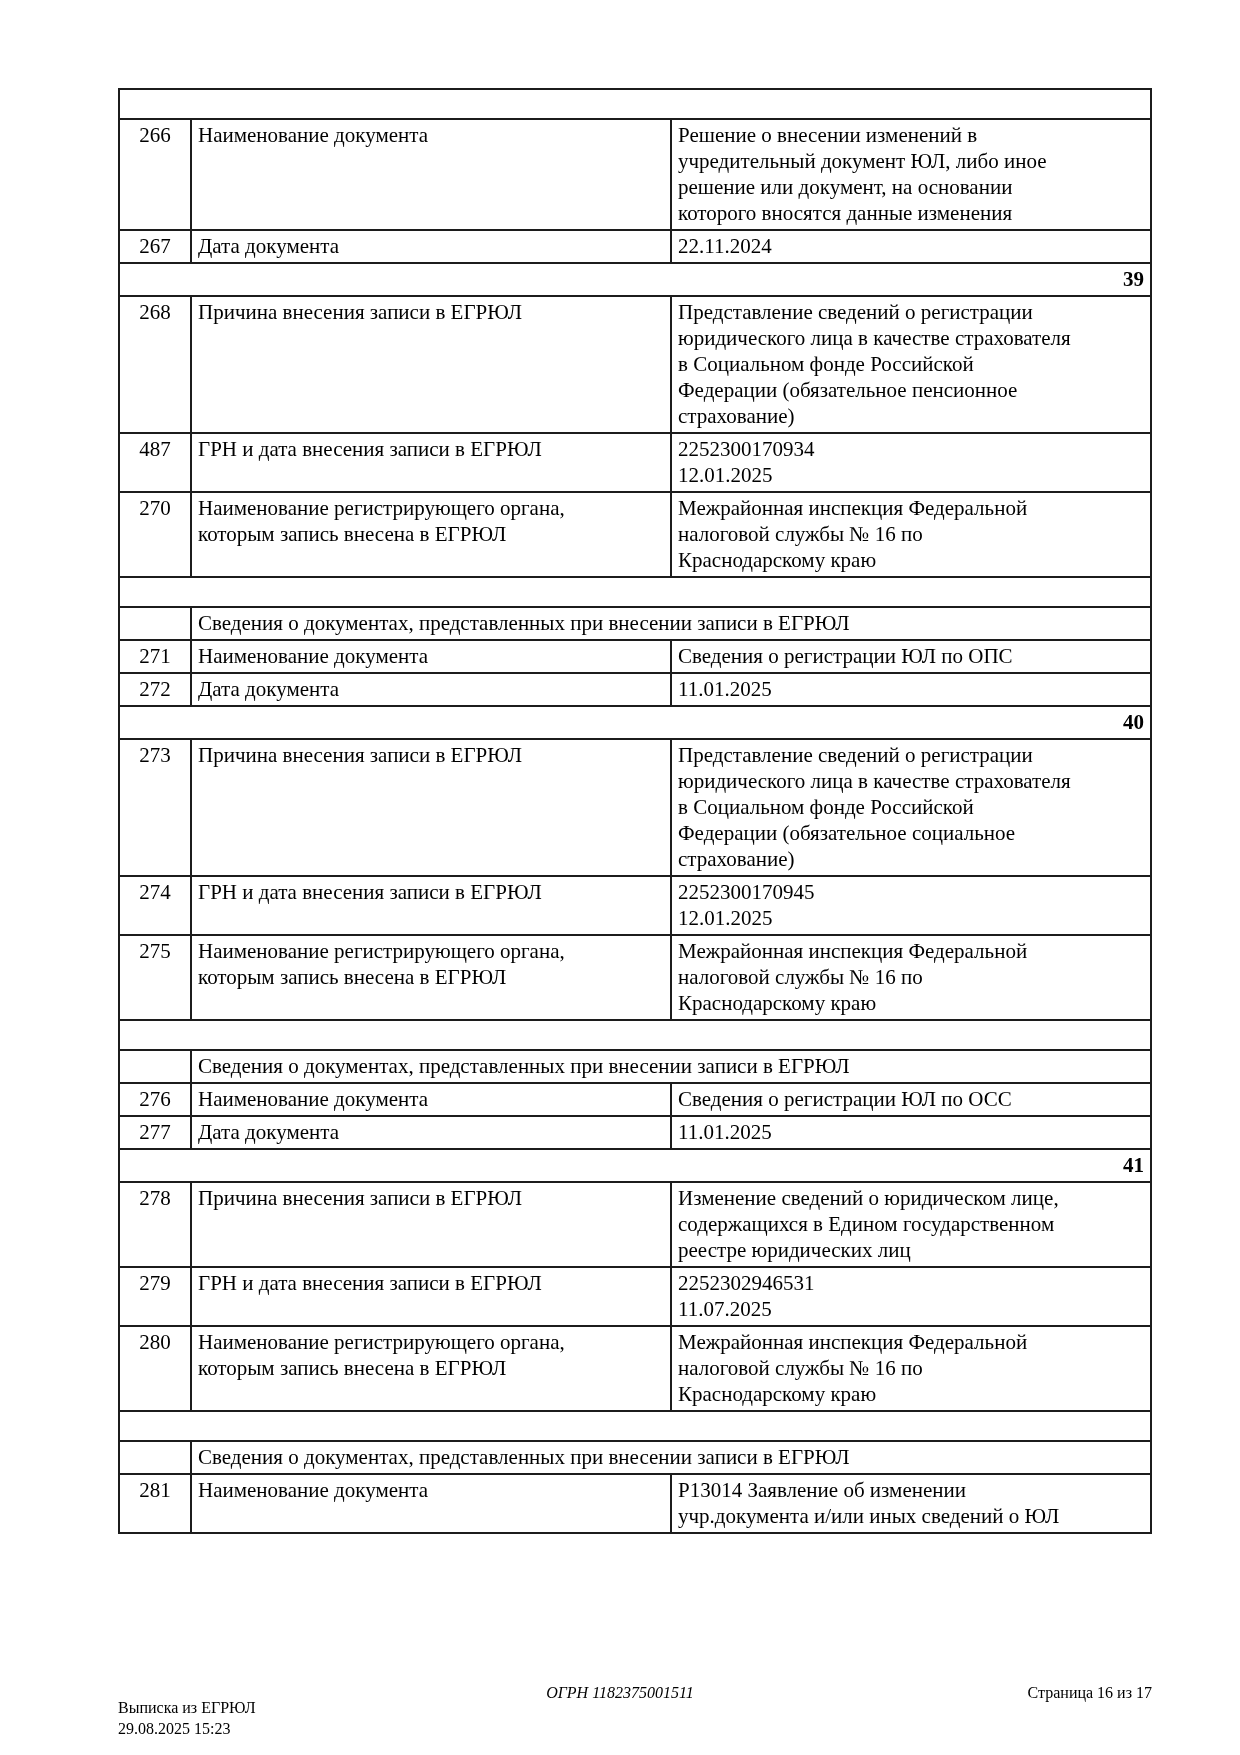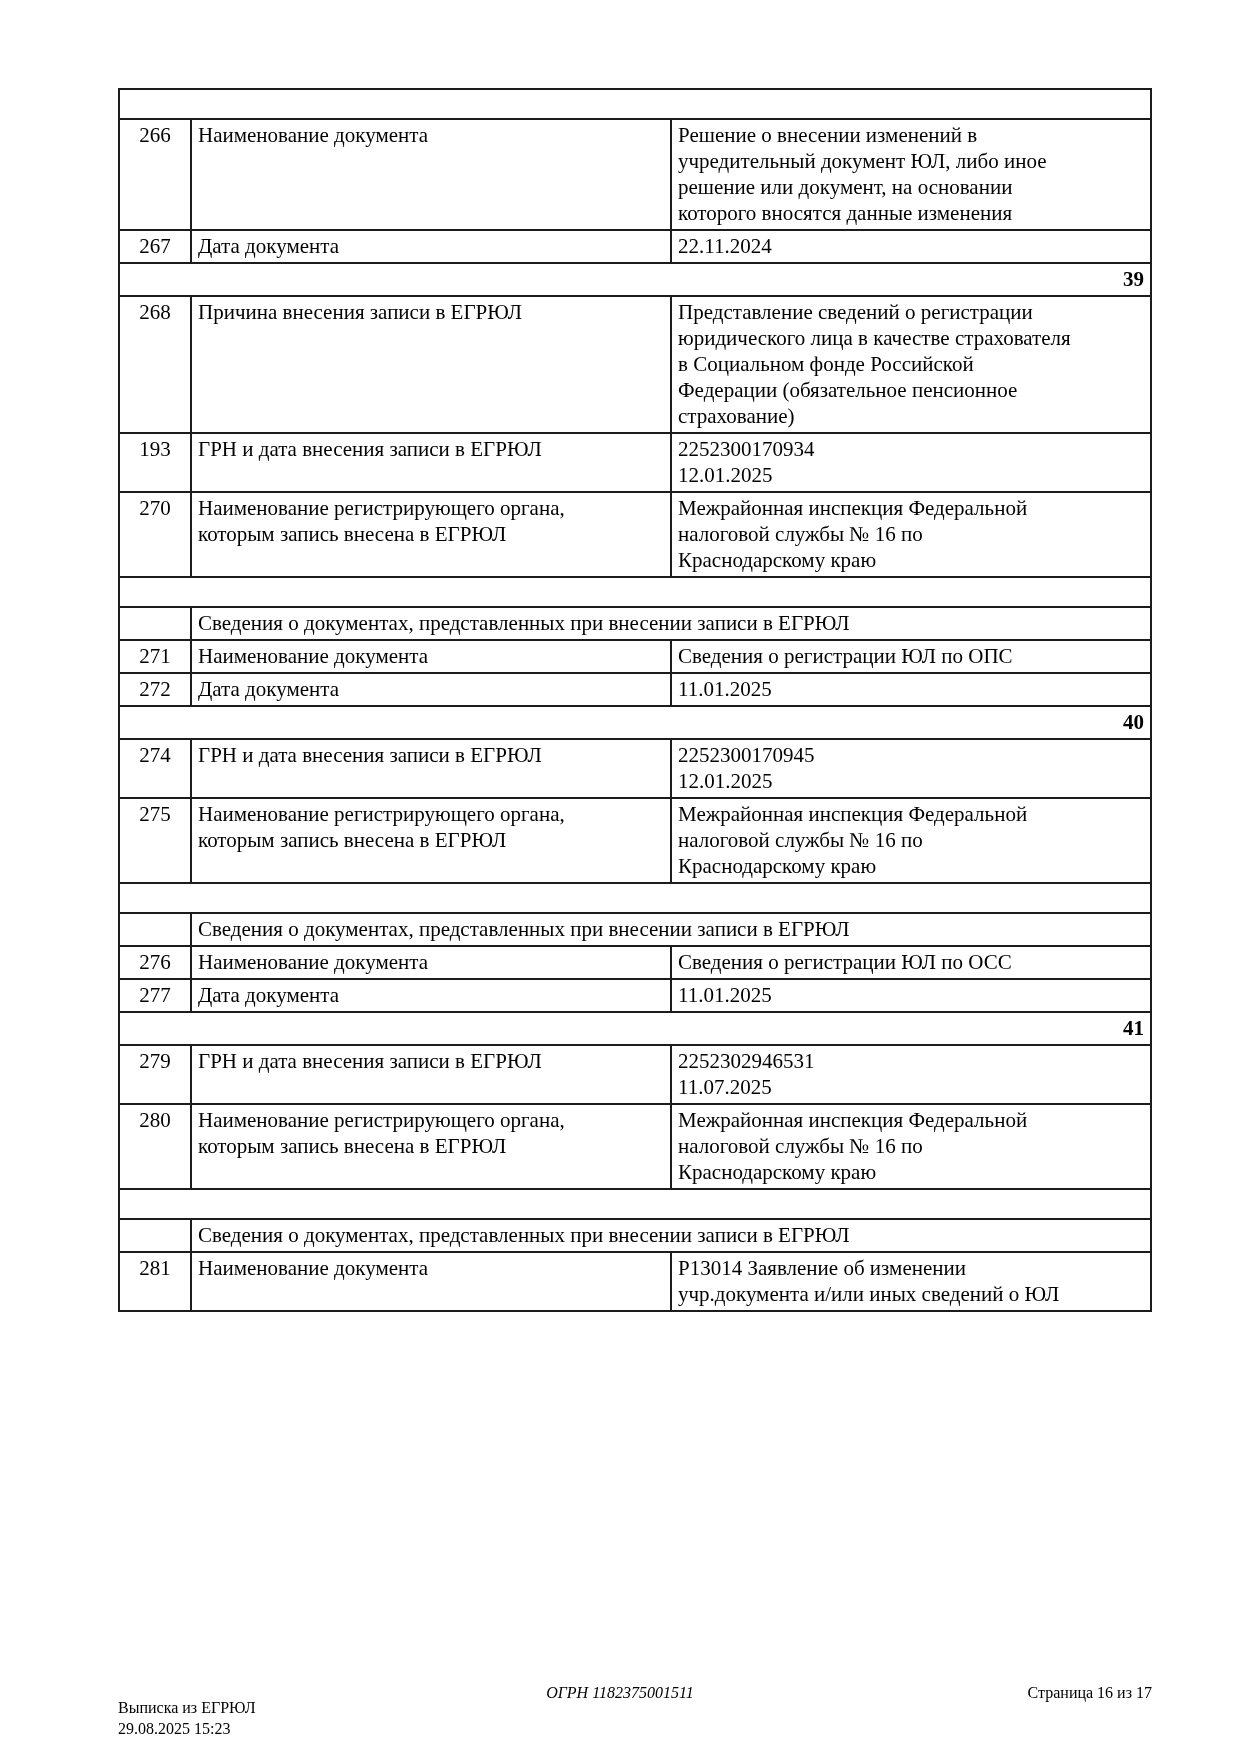--- a/index.html
+++ b/index.html
@@ -111,21 +111,21 @@
         <tr>
           <td class="num">268</td>
           <td class="field">Причина внесения записи в ЕГРЮЛ</td>
           <td class="value">Представление сведений о регистрации
 юридического лица в качестве страхователя
 в Социальном фонде Российской
 Федерации (обязательное пенсионное
 страхование)</td>
         </tr>
         <tr>
-          <td class="num">193</td>
+          <td class="num">487</td>
           <td class="field">ГРН и дата внесения записи в ЕГРЮЛ</td>
           <td class="value">2252300170934
 12.01.2025</td>
         </tr>
         <tr>
           <td class="num">270</td>
           <td class="field">Наименование регистрирующего органа,
 которым запись внесена в ЕГРЮЛ</td>
           <td class="value">Межрайонная инспекция Федеральной
 налоговой службы № 16 по
@@ -145,20 +145,29 @@
         </tr>
         <tr>
           <td class="num">272</td>
           <td class="field">Дата документа</td>
           <td class="value">11.01.2025</td>
         </tr>
         <tr>
           <td class="section" colspan="3">40</td>
         </tr>
         <tr>
+          <td class="num">273</td>
+          <td class="field">Причина внесения записи в ЕГРЮЛ</td>
+          <td class="value">Представление сведений о регистрации
+юридического лица в качестве страхователя
+в Социальном фонде Российской
+Федерации (обязательное социальное
+страхование)</td>
+        </tr>
+        <tr>
           <td class="num">274</td>
           <td class="field">ГРН и дата внесения записи в ЕГРЮЛ</td>
           <td class="value">2252300170945
 12.01.2025</td>
         </tr>
         <tr>
           <td class="num">275</td>
           <td class="field">Наименование регистрирующего органа,
 которым запись внесена в ЕГРЮЛ</td>
           <td class="value">Межрайонная инспекция Федеральной
@@ -179,20 +188,27 @@
         </tr>
         <tr>
           <td class="num">277</td>
           <td class="field">Дата документа</td>
           <td class="value">11.01.2025</td>
         </tr>
         <tr>
           <td class="section" colspan="3">41</td>
         </tr>
         <tr>
+          <td class="num">278</td>
+          <td class="field">Причина внесения записи в ЕГРЮЛ</td>
+          <td class="value">Изменение сведений о юридическом лице,
+содержащихся в Едином государственном
+реестре юридических лиц</td>
+        </tr>
+        <tr>
           <td class="num">279</td>
           <td class="field">ГРН и дата внесения записи в ЕГРЮЛ</td>
           <td class="value">2252302946531
 11.07.2025</td>
         </tr>
         <tr>
           <td class="num">280</td>
           <td class="field">Наименование регистрирующего органа,
 которым запись внесена в ЕГРЮЛ</td>
           <td class="value">Межрайонная инспекция Федеральной

